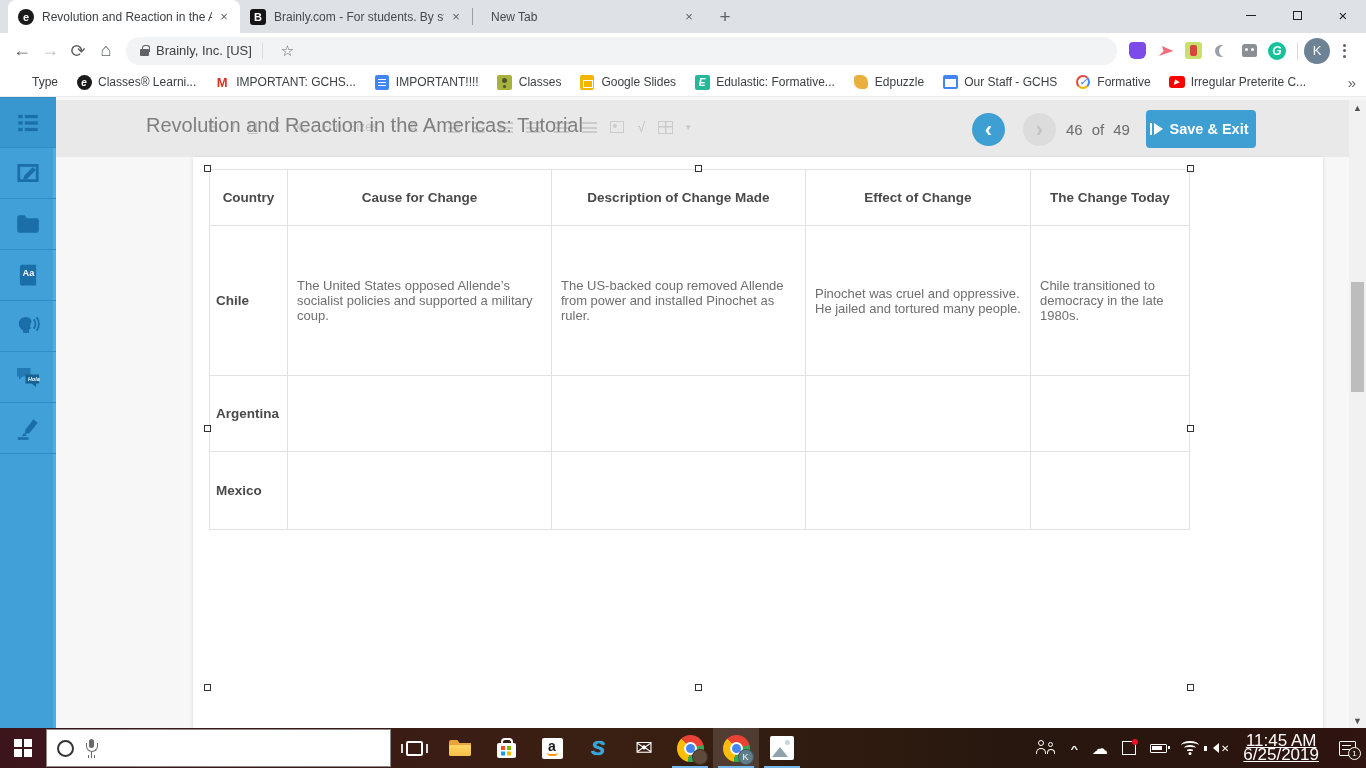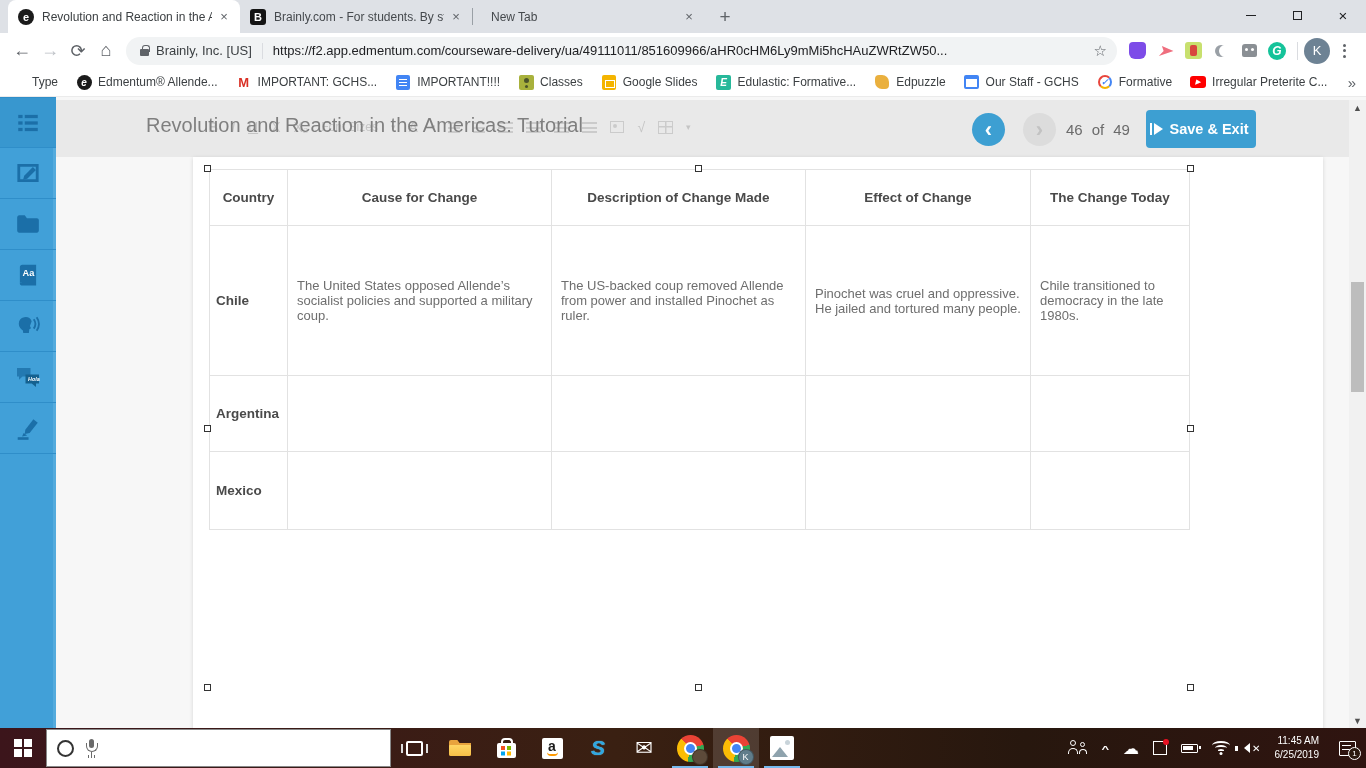--- a/index.html
+++ b/index.html
@@ -163,21 +163,21 @@
   .wifi { position:relative; width:18px; height:14px; }
   .wifi i { position:absolute; border:2px solid #fff; border-bottom:none; border-left:none; border-right:none; border-radius:50% 50% 0 0; left:50%; transform:translateX(-50%); }
   .wifi i:nth-child(1){ width:18px; height:9px; top:0; }
   .wifi i:nth-child(2){ width:12px; height:6px; top:4px; }
   .wifi i:nth-child(3){ width:6px; height:3px; top:8px; }
   .wifi b { position:absolute; left:50%; transform:translateX(-50%); bottom:0; width:3px; height:3px; background:#fff; border-radius:50%; }
   .vol { display:flex; align-items:center; gap:2px; }
   .vol .spk { width:0; height:0; border-top:5px solid transparent; border-bottom:5px solid transparent; border-right:6px solid #fff; position:relative; }
   .vol .spk:before { content:""; position:absolute; left:-9px; top:-2.5px; width:3px; height:5px; background:#fff; }
   .vol .x { color:#fff; font-size:10px; }
-  .clock { color:#fff; font-size:10px; text-align:right; line-height:14px; }
+  .clock { color:#fff; font-size:17px; text-align:center; line-height:14px;text-decoration:underline; }
   .action-ic { width:17px; height:15px; border:1.5px solid #fff; border-radius:1px; position:relative; }
   .action-ic:before { content:""; position:absolute; left:2px; top:3px; width:9px; height:1.5px; background:#fff; box-shadow:0 4px 0 #fff; }
   .action-ic .nbadge { position:absolute; right:-6px; bottom:-5px; width:13px; height:13px; border-radius:50%; background:#2b1a10; border:1px solid #fff; color:#fff; font-size:8px; display:flex; align-items:center; justify-content:center; }
 </style>
 </head>
 <body>
 
 <div class="tabbar">
   <div class="tab active">
     <span class="favicon-edmentum">e</span>
@@ -208,21 +208,20 @@
 
 <div class="toolbar">
   <span class="navbtn">←</span>
   <span class="navbtn dis">→</span>
   <span class="navbtn">⟳</span>
   <span class="navbtn">⌂</span>
   <div class="omnibox">
     <span class="lock"></span>
     <span class="site-id">Brainly, Inc. [US]</span>
     <span class="omni-sep"></span>
-    <span class="url">https://f2.app.edmentum.com/courseware-delivery/ua/49111011/851609966/aHR0cHM6Ly9mMi5hcHAuZWRtZW50...</span>
     <span class="star">☆</span>
   </div>
   <span class="ext">
       <i class="ext-honey"></i>
     </span>
   <span class="ext">
       <i class="ext-cast">➤</i>
     </span>
   <span class="ext">
       <i class="ext-forest"></i>
@@ -257,21 +256,21 @@
         <i></i>
         <i></i>
         <i></i>
       </span>
       <span>Type</span>
     </span>
   <span class="bm">
       <span class="bm-ic">
         <i class="ic-edmentum">e</i>
       </span>
-      <span>Edmentum® Allende...</span>
+      <span>Classes® Learni...</span>
     </span>
   <span class="bm">
       <span class="bm-ic ic-gmail">M</span>
       <span>IMPORTANT: GCHS...</span>
     </span>
   <span class="bm">
       <span class="bm-ic">
         <i class="ic-bluedoc"></i>
       </span>
       <span>IMPORTANT!!!!</span>

